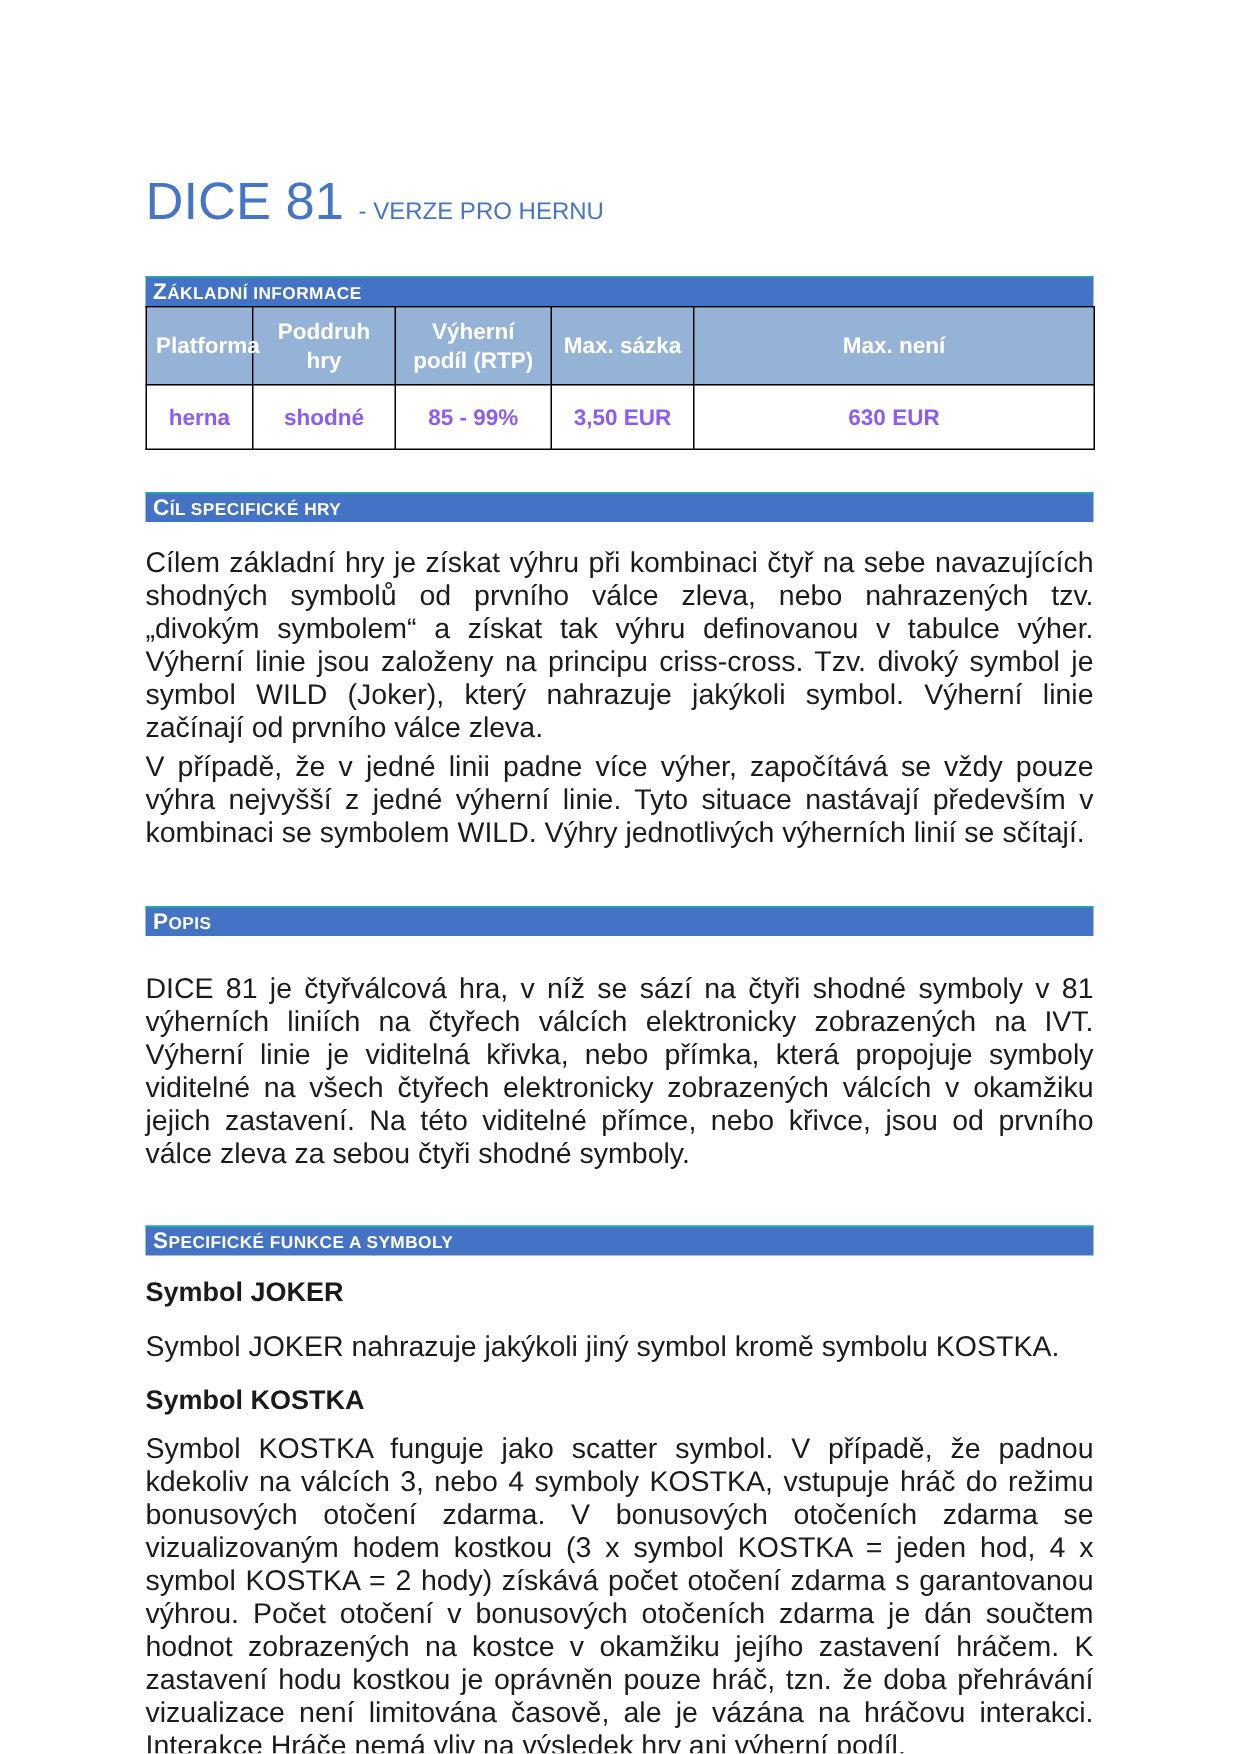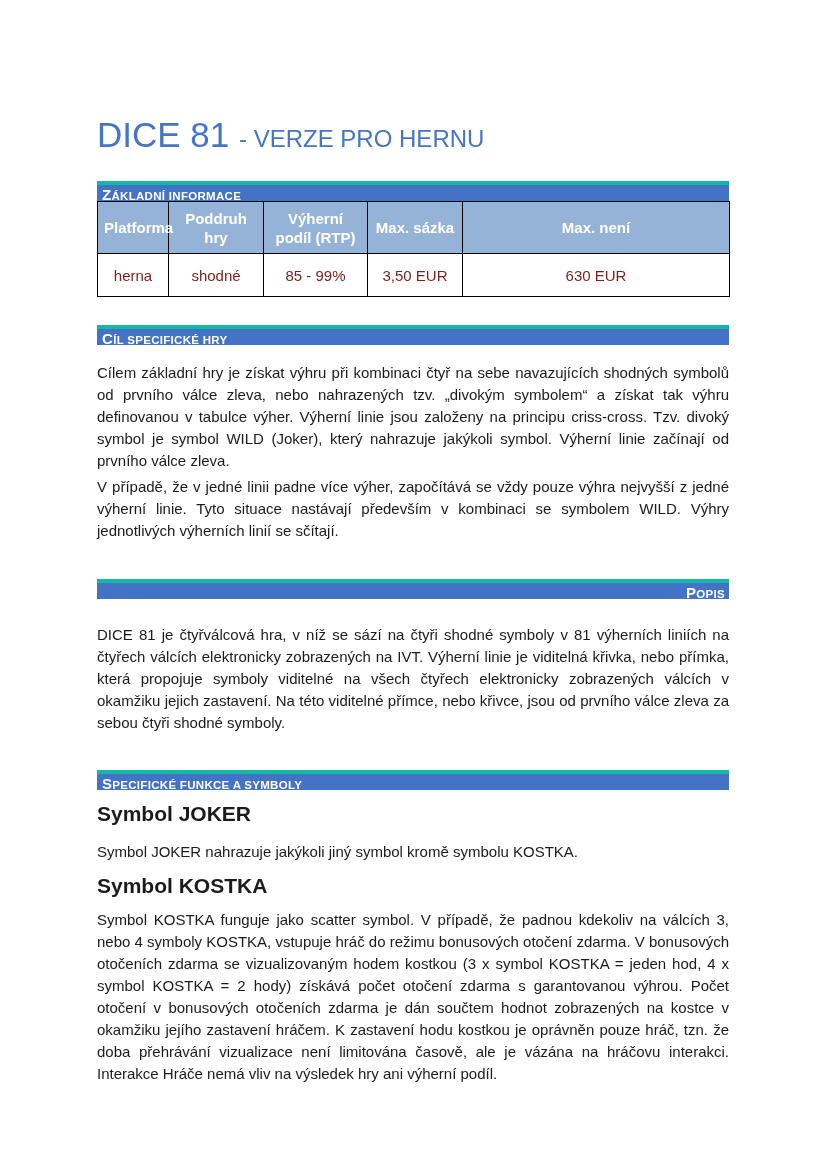--- a/index.html
+++ b/index.html
@@ -20,43 +20,43 @@
   
   .doc-title {
     margin:112px 0 0 0;
     font-weight:400;
     color:#4575c4;
     font-size:35px;
     line-height:46px;
     white-space:nowrap;
   }
   .doc-title .title-sub {
-    font-size:24px;
+    font-size:16px;
     margin-top:16px;
   }
 
   
   .section-bar {
     background:#4472c4;
-    border-top:4px solid #14b8a6;
+    border-top:1px solid #14b8a6;
     box-sizing:border-box;
     height:20px;
     line-height:19px;
     padding:0 4px 0 5px;
     color:#ffffff;
     font-weight:700;
     font-size:11.5px;
     letter-spacing:0.3px;
     overflow:hidden;
   }
   .section-bar::first-letter { font-size:15px; }
 
   #bar-basic   { margin-top:19px; }
   #bar-goal    { margin-top:28px; }
-  #bar-popis   { margin-top:37px;text-align:right; }
+  #bar-popis   { margin-top:37px; }
   #bar-spec    { margin-top:36px; }
 
   
   table.info-table {
     border-collapse:collapse;
     table-layout:fixed;
     width:632px;
     border-radius:13px;
   }
   .info-table th, .info-table td {
@@ -69,41 +69,41 @@
   }
   .info-table th {
     background:#95b3d7;
     color:#ffffff;
     font-weight:700;
     height:52px;
     line-height:19px;
   }
   .info-table td {
     background:#ffffff;
-    color:#7f1d1d;
+    color:#8b5cf6;
     height:43px;
-    font-weight:400;
+    font-weight:700;
   }
 
   
   .para {
     margin:0;
-    font-size:15px;
+    font-size:19px;
     line-height:22px;
     text-align:justify;
   }
   #p-goal-1  { margin-top:17px; }
   #p-goal-2  { margin-top:4px;  }
   #p-popis   { margin-top:25px; }
   #p-joker   { margin-top:16px; }
   #p-kostka  { margin-top:12px; }
 
   .sub-heading {
     margin:0;
-    font-size:21px;
+    font-size:18px;
     line-height:22px;
     font-weight:700;
     color:#1b1b1b;
   }
   #h-joker  { margin-top:13px; }
   #h-kostka { margin-top:12px; }
 </style>
 </head>
 <body>
 

